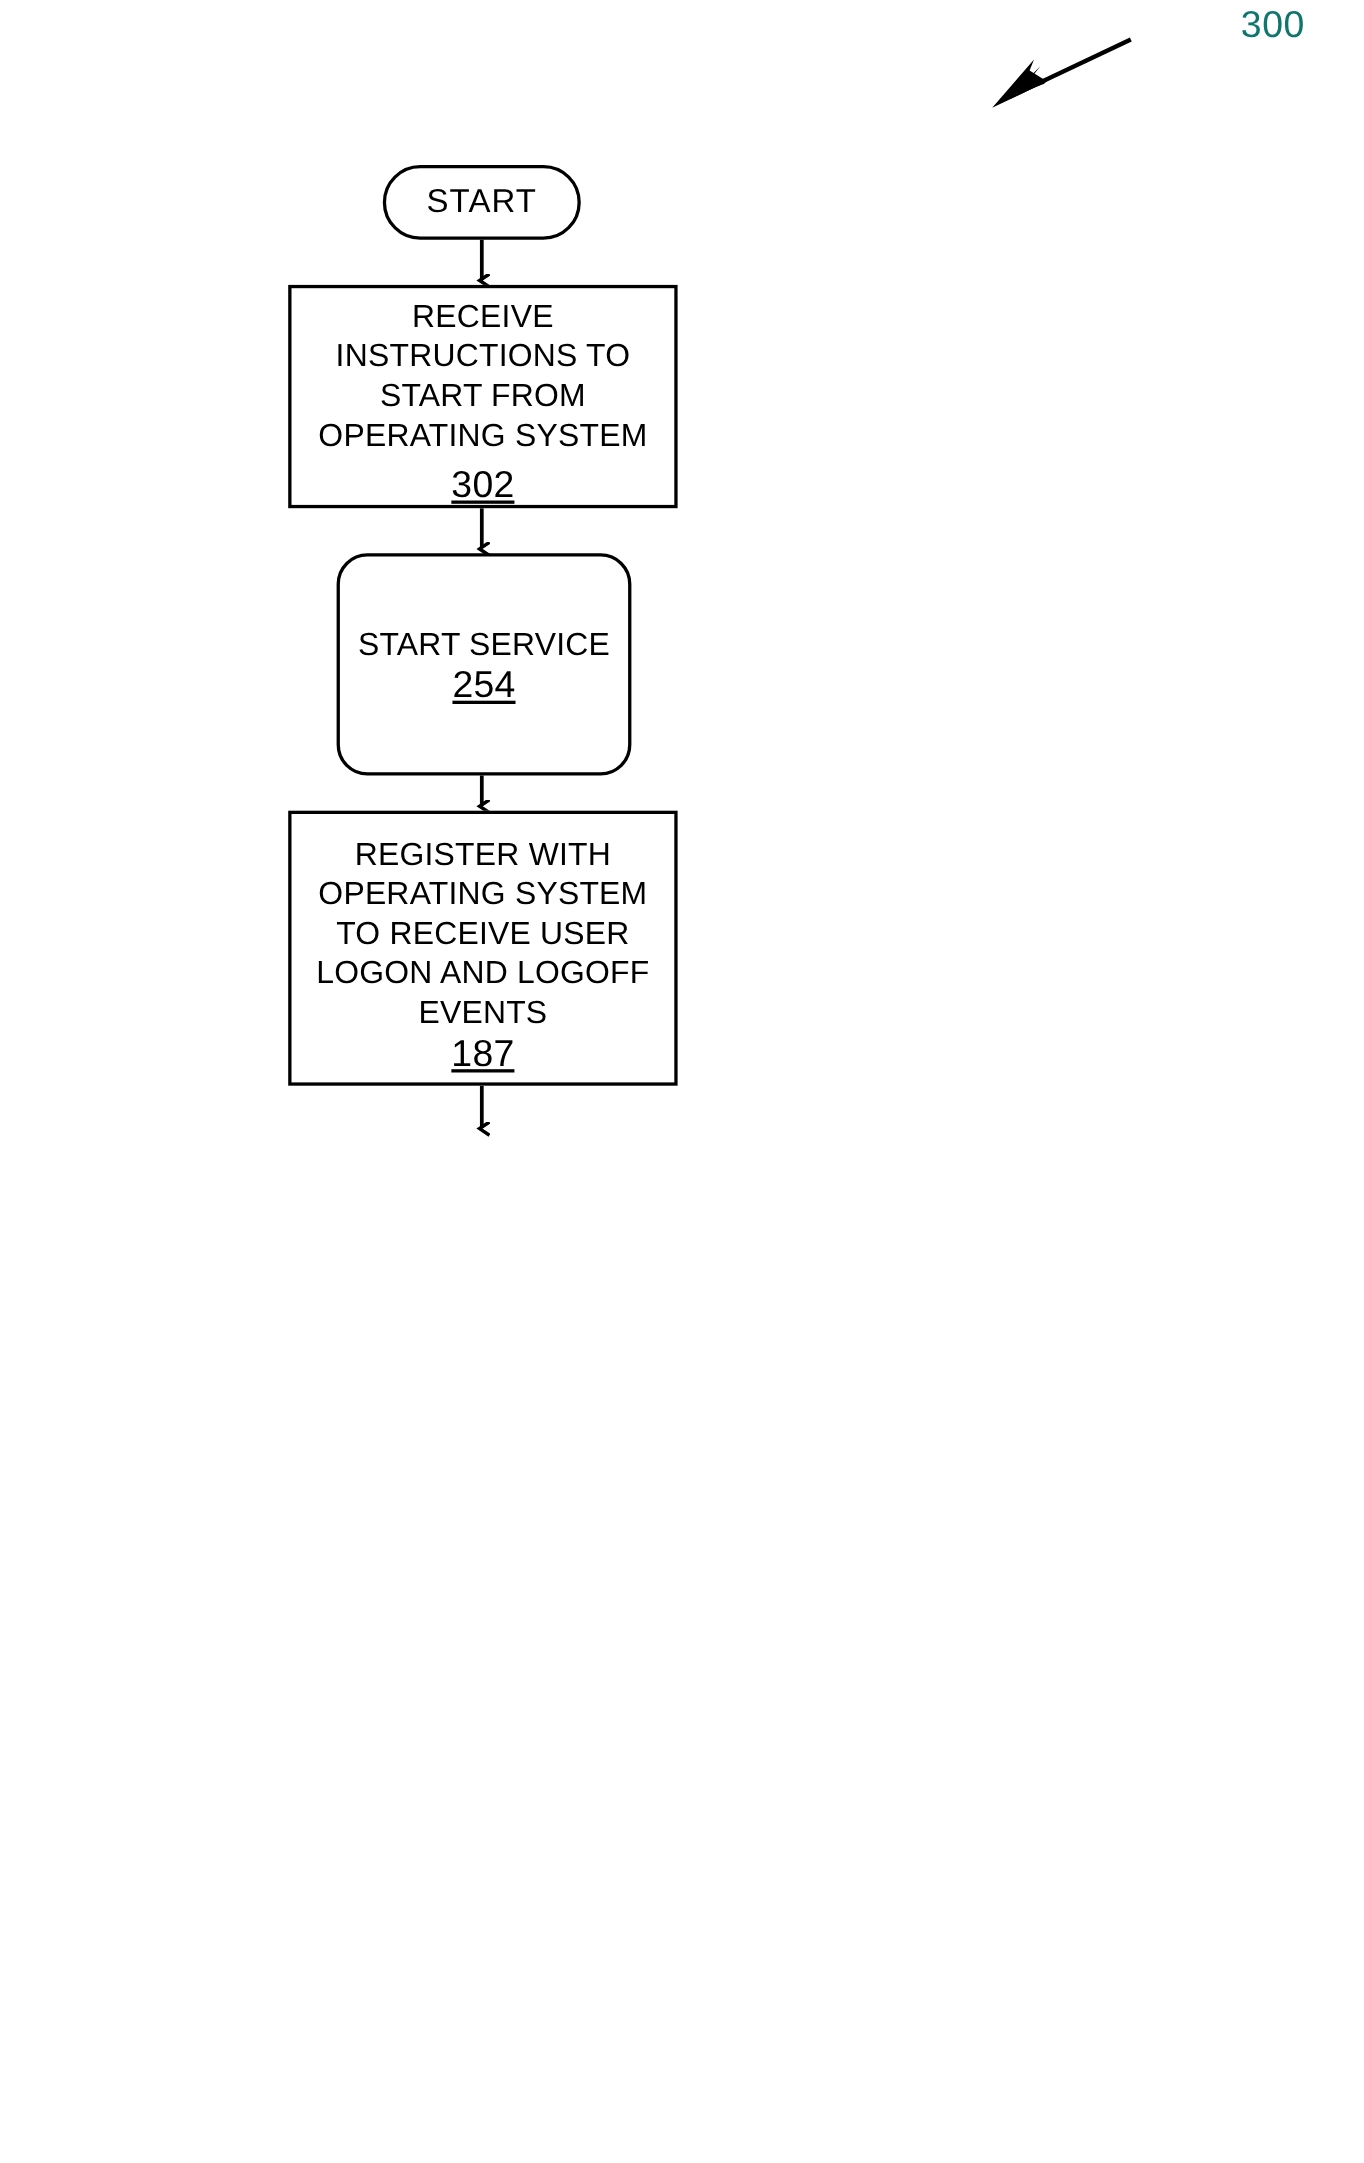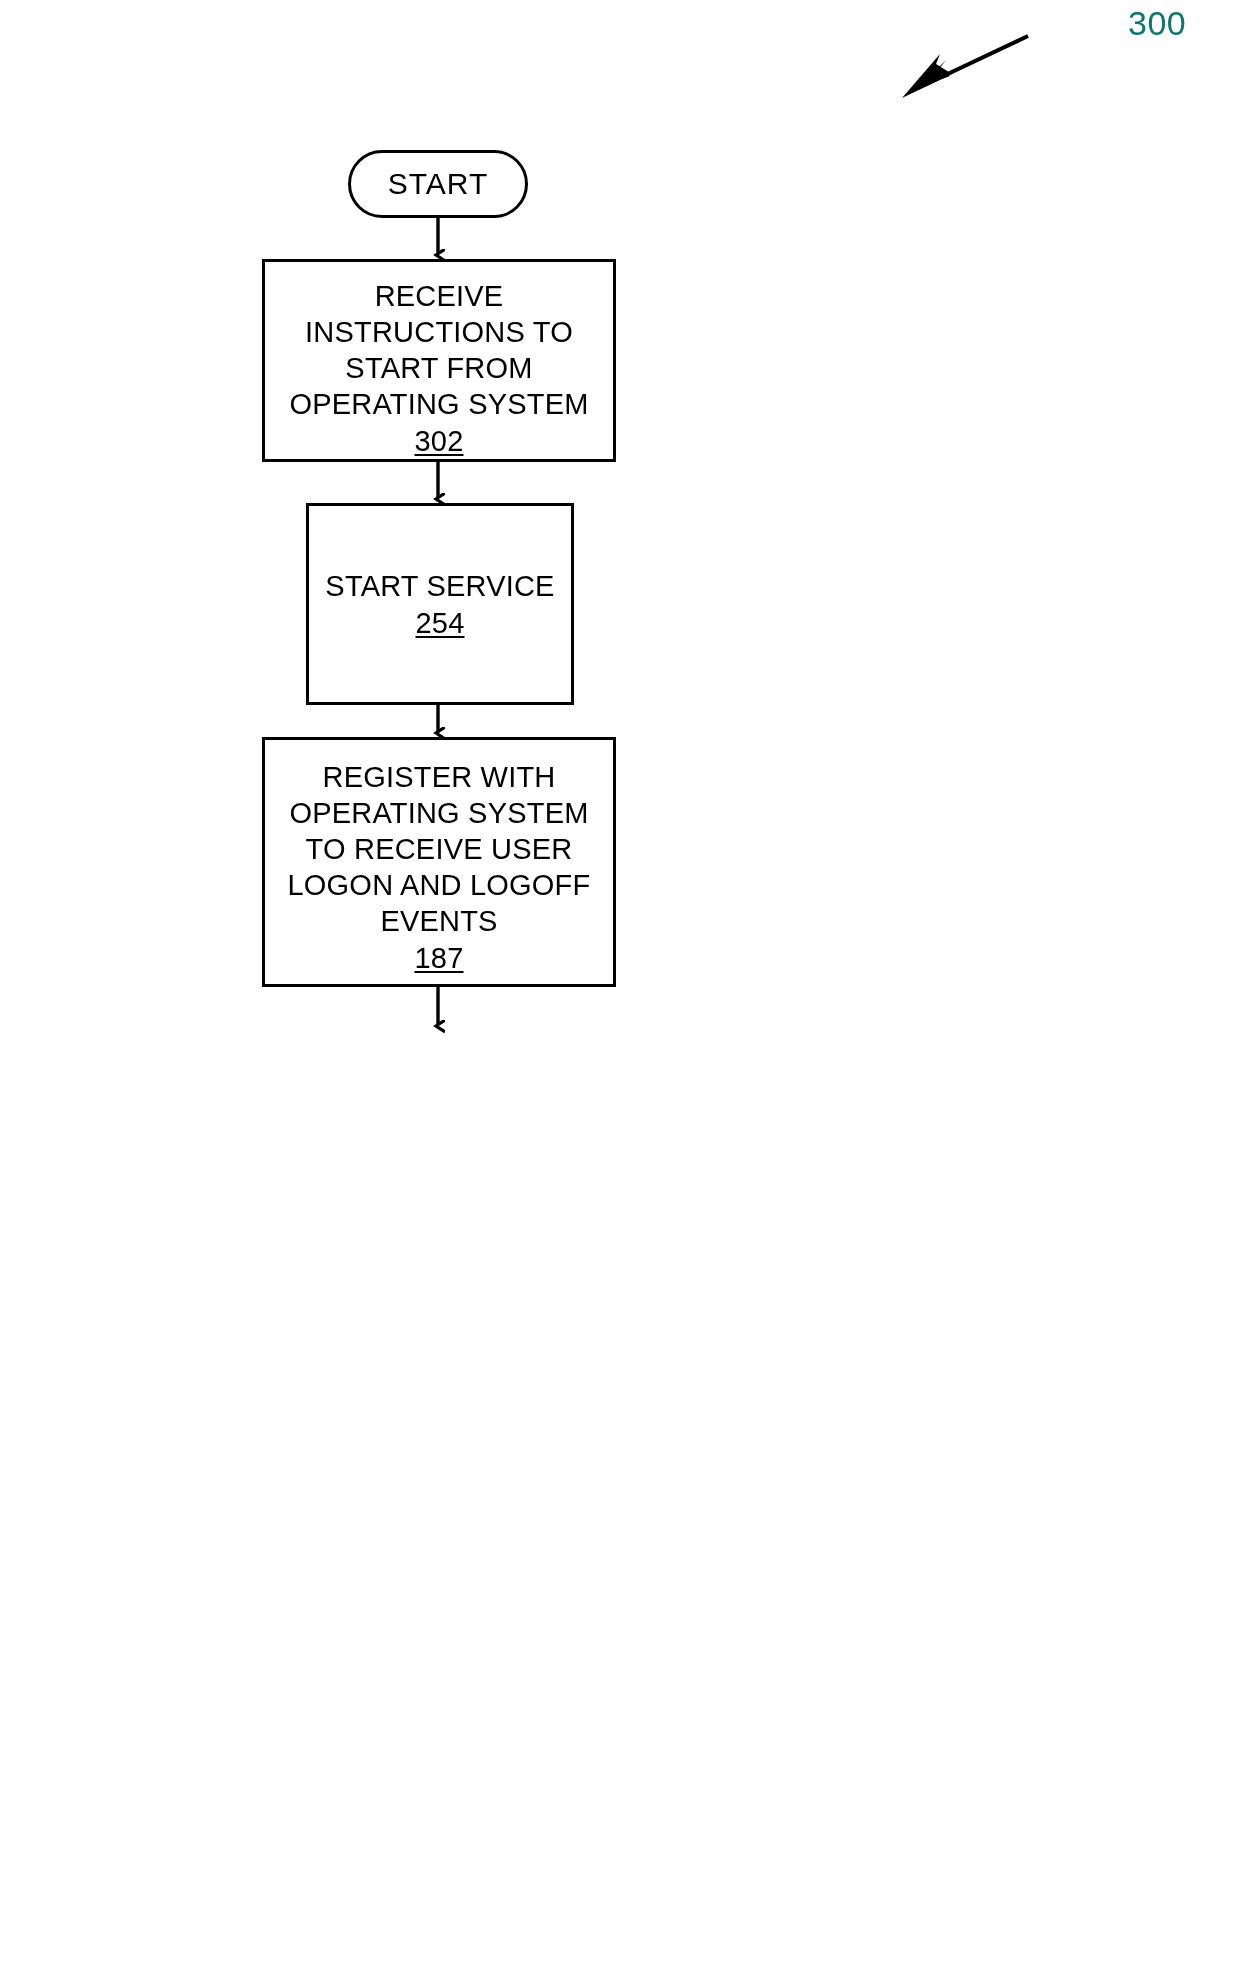--- a/index.html
+++ b/index.html
@@ -60,51 +60,52 @@
 
   .node-text {
     font-size: 29px;
     line-height: 36px;
     letter-spacing: 0.2px;
     white-space: pre-line;
     text-align: center;
   }
 
   .node-num {
-    font-size: 29px;
+    font-size: 34px;
     line-height: 36px;
     letter-spacing: 0.2px;
     text-decoration: underline;
     text-underline-offset: 3px;
     margin-top: 1px;
   }
 
   #node-start {
     left: 348px;
     top: 150px;
     width: 180px;
     height: 68px;
   }
   #node-start .node-text { font-size: 30px; letter-spacing: 1px; }
 
   #node-302 {
     left: 262px;
     top: 259px;
     width: 354px;
     height: 203px;
-    justify-content: flex-end;
+    justify-content: space-between;
     padding-top: 8px;
   }
 
   #node-304 {
     left: 306px;
     top: 503px;
     width: 268px;
     height: 202px;
     justify-content: center;
+    border-radius: 28px;
   }
 
   #node-306 {
     left: 262px;
     top: 737px;
     width: 354px;
     height: 250px;
     justify-content: flex-start;
     padding-top: 19px;
   }

